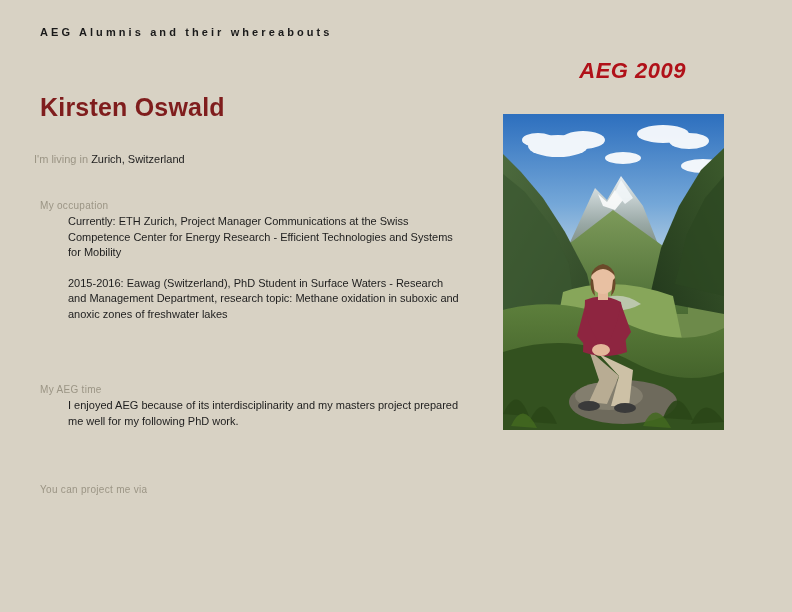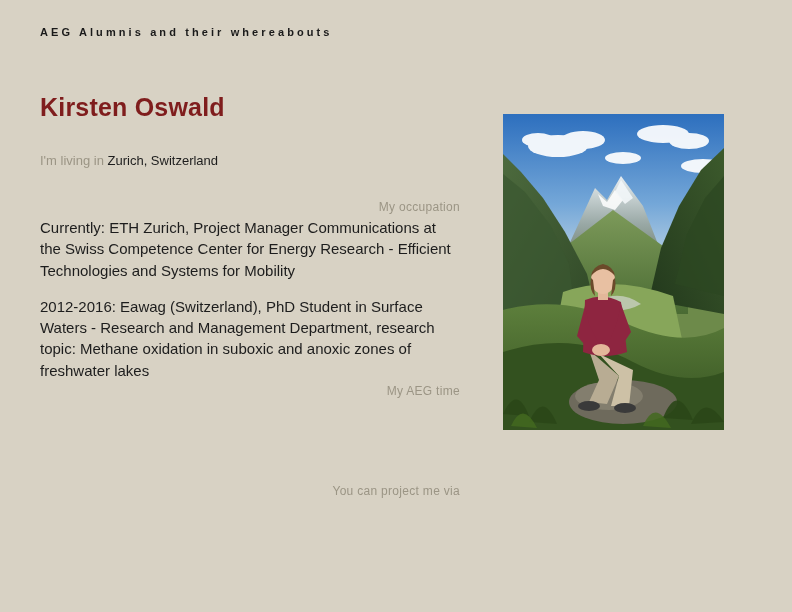--- a/index.html
+++ b/index.html
@@ -58,37 +58,37 @@
     font-weight: bold;
     color: #7f1d1d;
     letter-spacing: 0.2px;
   }
   .block {
     position: absolute;
     left: 40px;
     width: 420px;
   }
   .lbl {
-    font-size: 12px;
+    font-size: 10px;
     color: #9b9585;
     margin-bottom: 3px;
     letter-spacing: 0.3px;
-    text-align: right;
   }
   .val {
-    font-size: 15px;
+    font-size: 11px;
     color: #1d1d1d;
     line-height: 1.42;
+    margin-left: 28px;
   }
   .living {
     position: absolute;
-    left: 40px;
+    left: 34px;
     top: 152px;
     width: 430px;
-    font-size: 13px;
+    font-size: 11px;
     line-height: 1.4;
   }
   .living .pre {
     color: #9b9585;
   }
   .living .city {
     color: #1d1d1d;
   }
   .occupation {
     top: 200px;
@@ -115,36 +115,38 @@
   .photo svg {
     display: block;
   }
 </style>
 </head>
 <body>
 
 <div class="page">
 
   <div class="hdr-left">AEG Alumnis and their whereabouts</div>
+  <div class="year-badge">AEG 2009</div>
 
   <div class="name">Kirsten Oswald</div>
 
   <div class="living">
     <span class="pre">I'm living in</span>
     <span class="city">Zurich, Switzerland</span>
   </div>
 
   <div class="block occupation">
     <div class="lbl">My occupation</div>
     <div class="val">Currently: ETH Zurich, Project Manager Communications at the Swiss Competence Center for Energy Research - Efficient Technologies and Systems for Mobility</div>
-    <div class="val occ-p2">2012-2016: Eawag (Switzerland), PhD Student in Surface Waters - Research and Management Department, research topic: Methane oxidation in suboxic and anoxic zones of freshwater lakes</div>
+    <div class="val occ-p2">2015-2016: Eawag (Switzerland), PhD Student in Surface Waters - Research and Management Department, research topic: Methane oxidation in suboxic and anoxic zones of freshwater lakes</div>
   </div>
 
   <div class="block aegtime">
     <div class="lbl">My AEG time</div>
+    <div class="val">I enjoyed AEG because of its interdisciplinarity and my masters project prepared me well for my following PhD work.</div>
   </div>
 
   <div class="block contact">
     <div class="lbl">You can project me via</div>
   </div>
 
   <div class="photo">
     <svg width="221" height="316" viewBox="0 0 221 316" xmlns="http://www.w3.org/2000/svg">
       <defs>
         <linearGradient id="sky" x1="0" y1="0" x2="0" y2="1">

